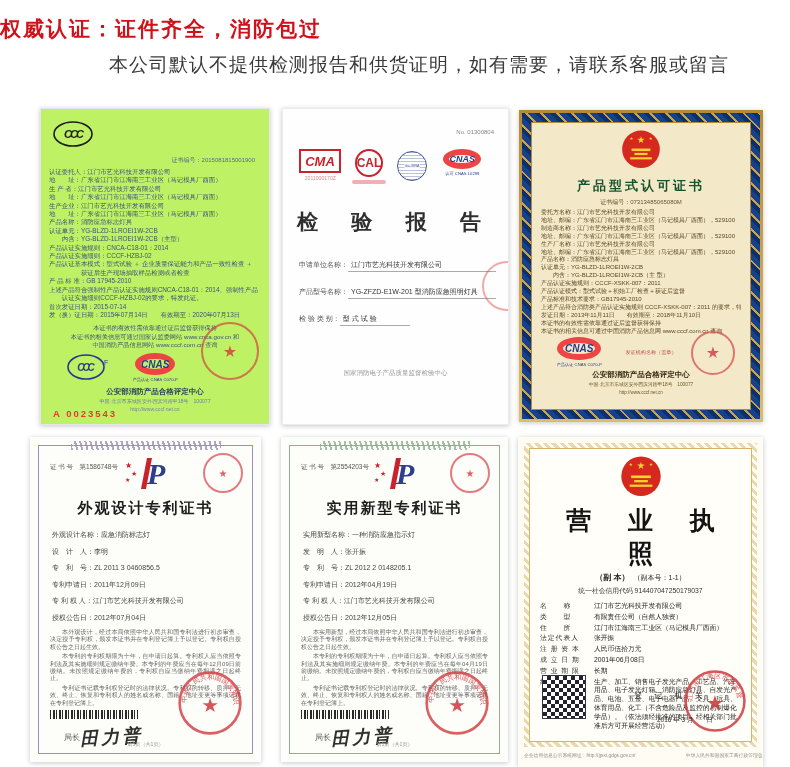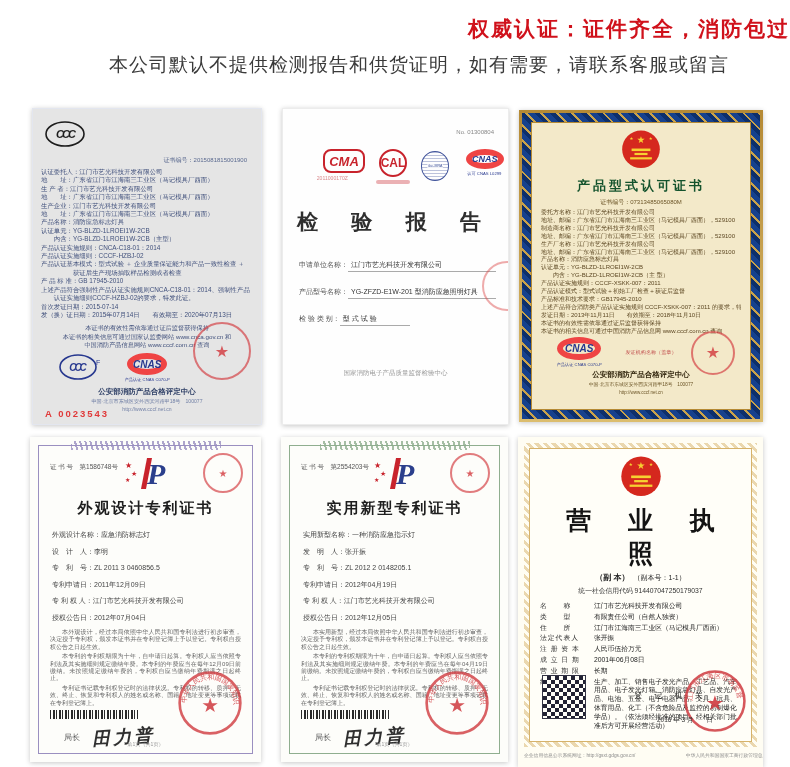--- a/index.html
+++ b/index.html
@@ -1,33 +1,33 @@
 <!DOCTYPE html>
 <html><head>
 <meta charset="utf-8">
 <style>
   * { margin:0; padding:0; box-sizing:border-box; }
   html,body { background:#ffffff; }
   .page { position:relative; width:790px; height:767px; background:#ffffff; overflow:hidden;
           font-family:"Liberation Sans", sans-serif; }
 
   
-  .banner { position:absolute; top:15px; left:0; width:100%; text-align:right;
+  .banner { position:absolute; top:15px; left:0; width:100%; text-align:left;
             font-size:21px; font-weight:bold; color:#d0111b; letter-spacing:2px;font-family:Liberation Serif, serif; }
   .note   { position:absolute; top:52px; left:0; width:100%; text-align:center;
             font-size:19px; color:#3a3a3a; letter-spacing:1px;padding-left:48px; }
 
   
   .cert { position:absolute; background:#fff; box-shadow:0 1px 5px rgba(0,0,0,.22); overflow:hidden; }
   .ring-stamp { border-radius:50%; border:2px solid rgba(210,55,60,.65); color:rgba(210,55,60,.8);
                 display:flex; align-items:center; justify-content:center; }
   .ring-stamp .star { font-size:16px; }
 
   
-  #cert-ccc { left:32px; top:108px; width:230px; height:317px; background:#e5e5e5;
+  #cert-ccc { left:40px; top:108px; width:230px; height:317px; background:#bef264;
               border:1px solid #e3e6ef; color:#40507c; }
   .ccc-head { display:flex; align-items:center; gap:6px; margin:12px 10px 0 12px; }
   .ccc-titles { flex:1; text-align:center; }
   .ccc-title { font-size:10px; font-weight:bold; color:#2e3f66; font-family:"DejaVu Serif", serif; letter-spacing:.5px; }
   .ccc-title-en { font-size:6px; color:#5a698f; transform:scale(.82); transform-origin:center top; white-space:nowrap; }
   .ccc-no { text-align:right; font-size:6px; margin:5px 14px 3px 0; color:#5a698f; }
   .ccc-fields { padding:0 8px; }
   .ccc-line { font-size:6.4px; line-height:8.4px; white-space:nowrap; overflow:hidden; }
   .ccc-notice { text-align:center; margin-top:5px; }
   .ccc-notice-line { font-size:6.2px; line-height:8.4px; }
@@ -40,23 +40,23 @@
   .cnas-oval { border:6px solid #ef4444; border-radius:50%; color:#27388f; font-weight:bold;
                font-style:italic; display:flex; align-items:center; justify-content:center; }
   .cnas-sub { font-size:6px; transform:scale(.7); color:#27388f; white-space:nowrap; }
 
   
   #cert-report { left:282px; top:108px; width:227px; height:317px; border:1px solid #ececec;
                  background:#fefefe; color:#444; }
   .report-no { position:absolute; top:20px; right:14px; font-size:6px; color:#888; }
   .report-logos { display:flex; align-items:flex-start; gap:11px; margin:40px 0 0 16px; }
   .cma-box { display:flex; flex-direction:column; align-items:center; }
-  .cma-oval { width:42px; height:24px; border:2.5px solid #c8232c; border-radius:8px;
+  .cma-oval { width:42px; height:24px; border:2.5px solid #c8232c; border-radius:0;
               color:#c8232c; font-weight:bold; font-size:13px; display:flex; align-items:center;
-              justify-content:center; font-style:italic; letter-spacing:0;margin-left:24px; }
+              justify-content:center; font-style:italic; letter-spacing:0; }
   .cma-no { font-size:6px; color:#d98a8d; margin-top:2px; transform:scale(.85); }
   .cal-box { display:flex; flex-direction:column; align-items:center; }
   .cal-circle { width:28px; height:28px; border:2.5px solid #c8232c; border-radius:50%;
                 color:#c8232c; font-weight:bold; font-size:12px; display:flex; align-items:center;
                 justify-content:center; }
   .cal-smudge { width:34px; height:4px; margin-top:3px; background:rgba(200,35,44,.35); border-radius:2px; }
   .ilac-circle { width:30px; height:30px; border-radius:50%; border:1px solid #41549b; color:#41549b;
                  background:repeating-linear-gradient(0deg, rgba(65,84,155,.35) 0 1px, transparent 1px 3px);
                  display:flex; align-items:center; justify-content:center; margin-top:2px; }
   .ilac-label { font-size:6px; transform:scale(.6); background:#fefefe; padding:0 1px; white-space:nowrap; }
@@ -101,21 +101,21 @@
   .patent-logo { position:absolute; top:18px; left:50%; transform:translateX(-50%); }
   .patent-corner-stamp { position:absolute; top:16px; right:18px; width:40px; height:40px; }
   .patent-title { text-align:center; margin-top:62px; font-size:15px; font-weight:bold; letter-spacing:2px;
                   color:#1e1e1e; font-family:"DejaVu Serif", serif; }
   .patent-fields { margin:12px 0 0 22px; }
   .patent-field { font-size:7px; color:#444; margin-bottom:6.5px; white-space:nowrap; overflow:hidden; }
   .patent-paras { margin:2px 20px 0; }
   .patent-paras p { font-size:6px; line-height:7.4px; color:#666; text-align:justify; text-indent:2em; margin-bottom:2px; }
   .patent-barcode { width:88px; height:9px; margin:3px 0 0 20px;
                     background:repeating-linear-gradient(90deg, #2a2a2a 0 1px, transparent 1px 3px, #2a2a2a 3px 5px, transparent 5px 6px); }
-  .patent-sign { margin:6px 0 0 34px; display:flex; align-items:center; gap:12px; }
+  .patent-sign { margin:6px 0 0 34px; display:flex; align-items:center; }
   .sign-title { font-size:8px; color:#555; }
   .sign-name { font-size:18px; font-family:"DejaVu Serif", serif; font-style:italic; font-weight:bold;
                color:#2f2f2f; transform:rotate(-4deg); letter-spacing:3px; }
   .patent-stamp-svg { position:absolute; right:18px; bottom:26px; width:66px; height:66px; }
   .patent-page { position:absolute; bottom:13px; width:100%; text-align:center; font-size:6px; color:#999; transform:scale(.85); }
 
   
   #cert-license { left:518px; top:437px; width:245px; height:330px; background:#fffdf3; padding:6px 6px 0; }
   .license-lace { height:304px; padding:5px;
                   background:repeating-linear-gradient(45deg, rgba(214,178,106,.5) 0 3px, #fffdf3 3px 6px); }

